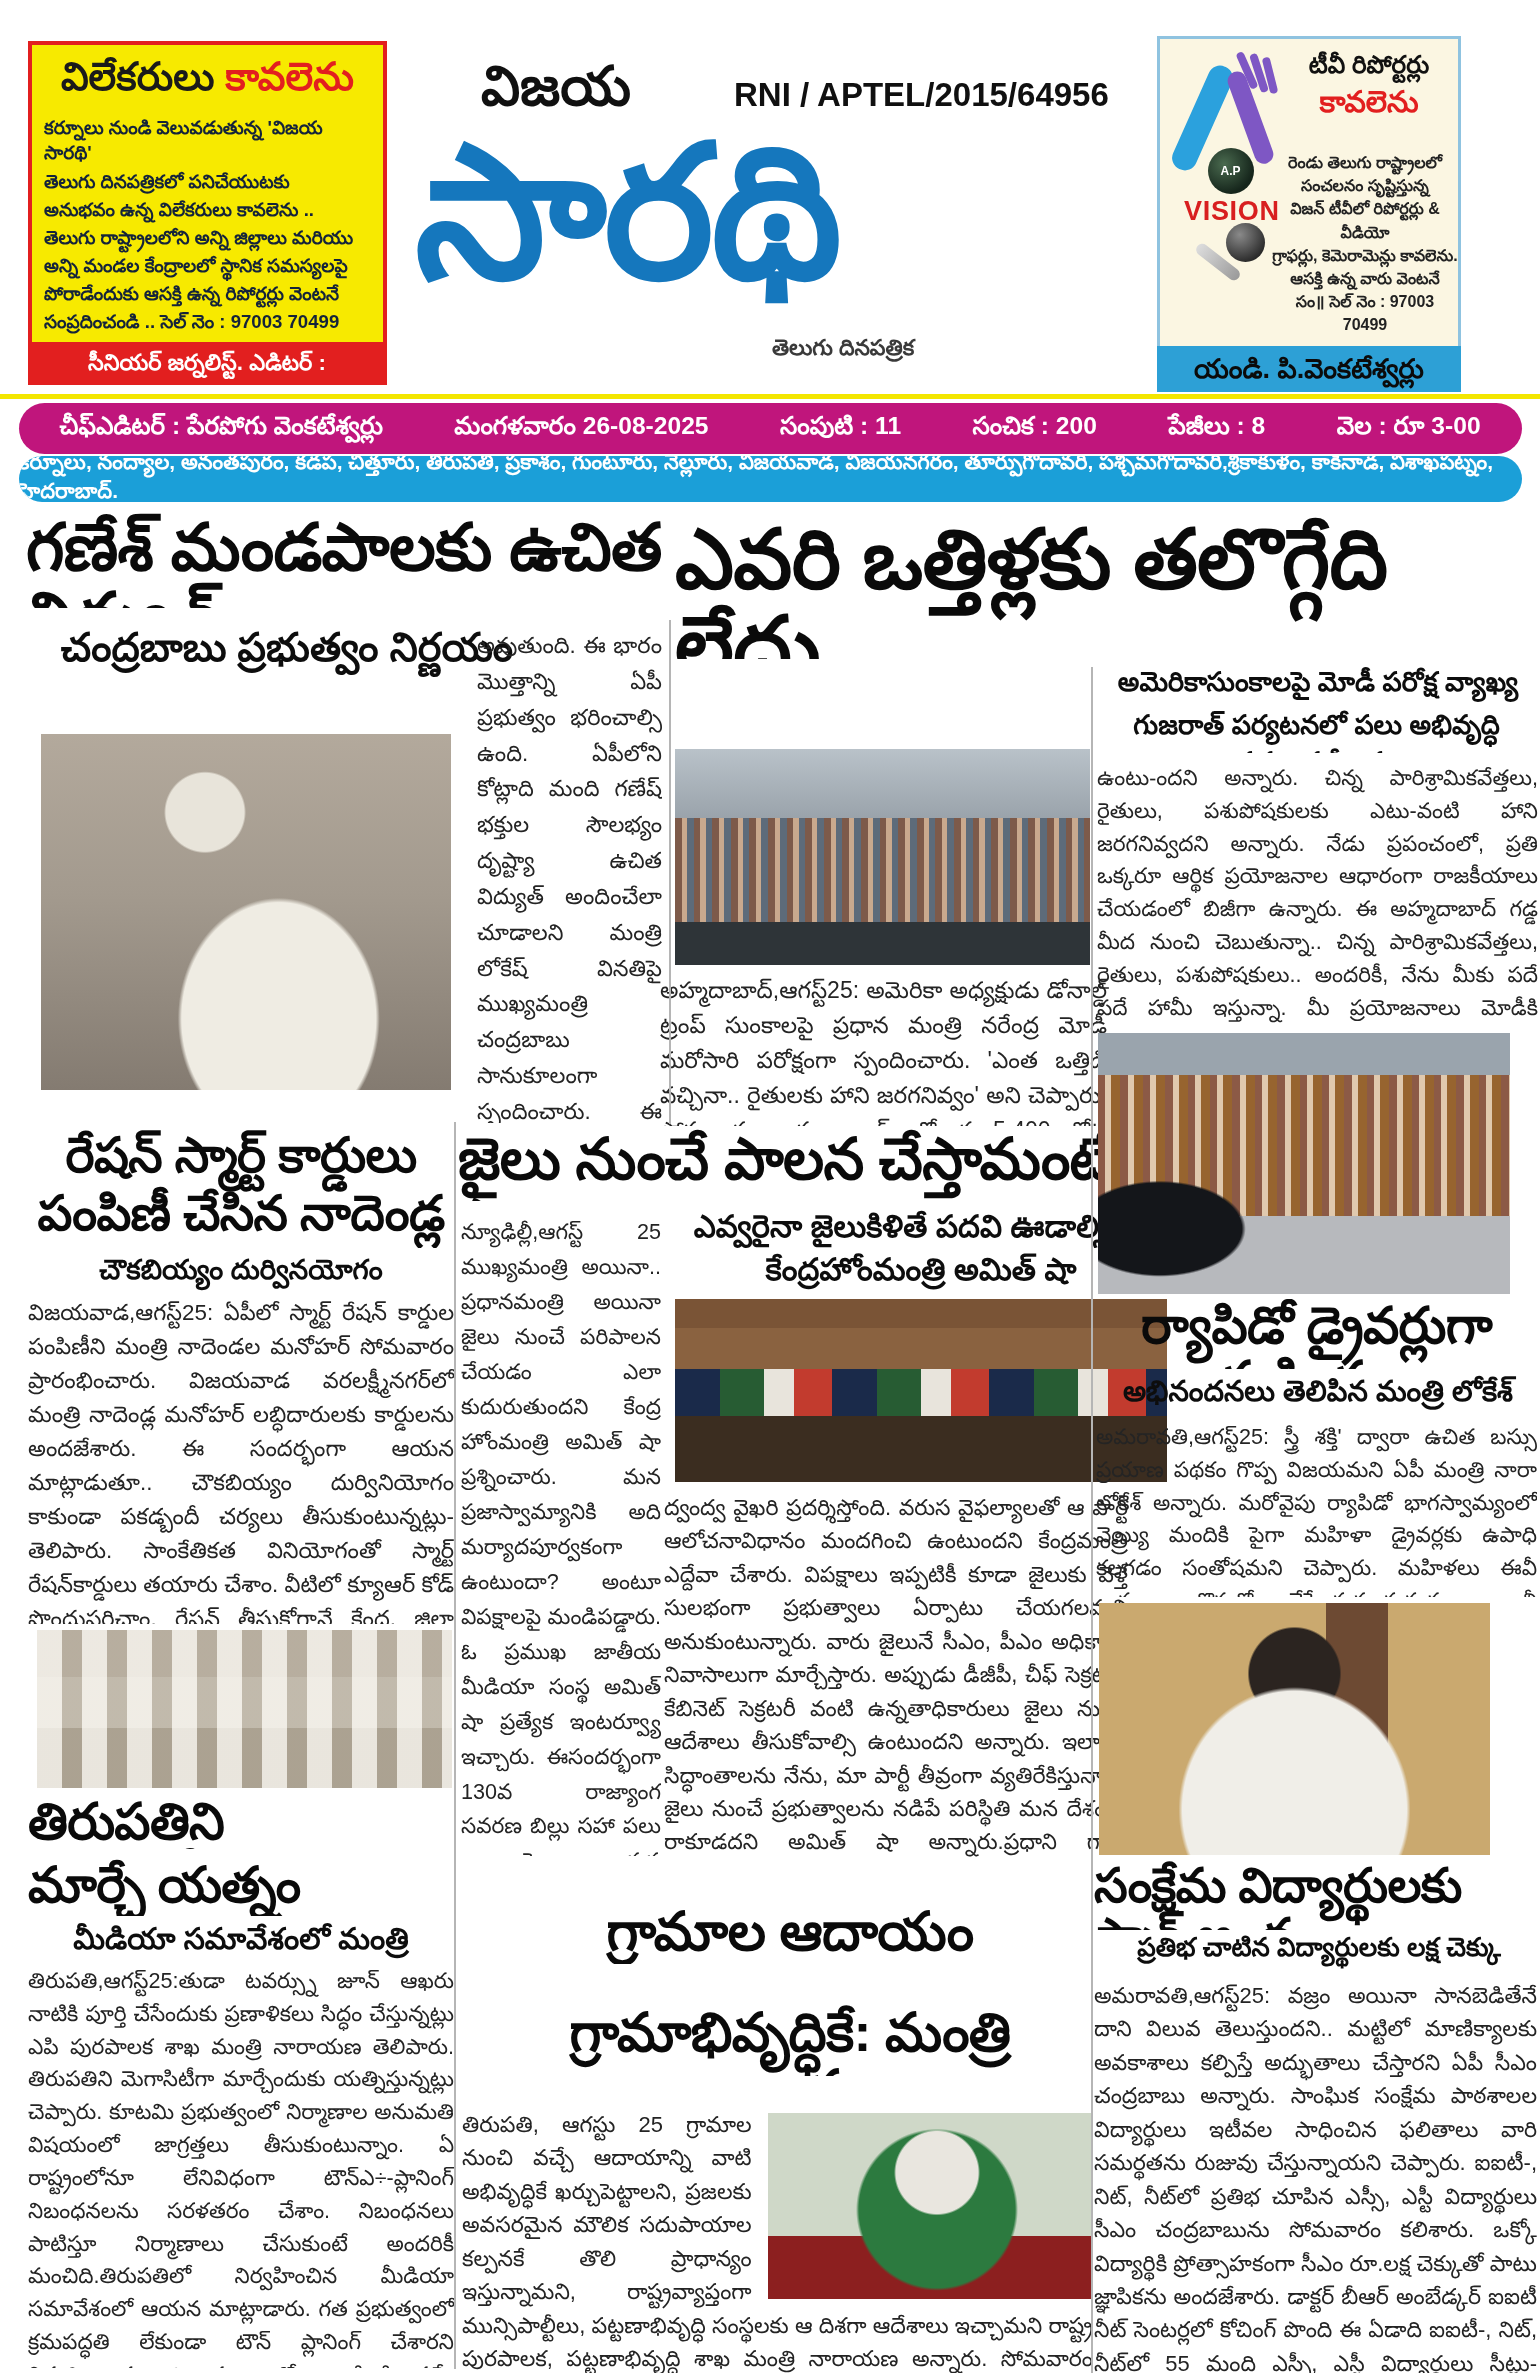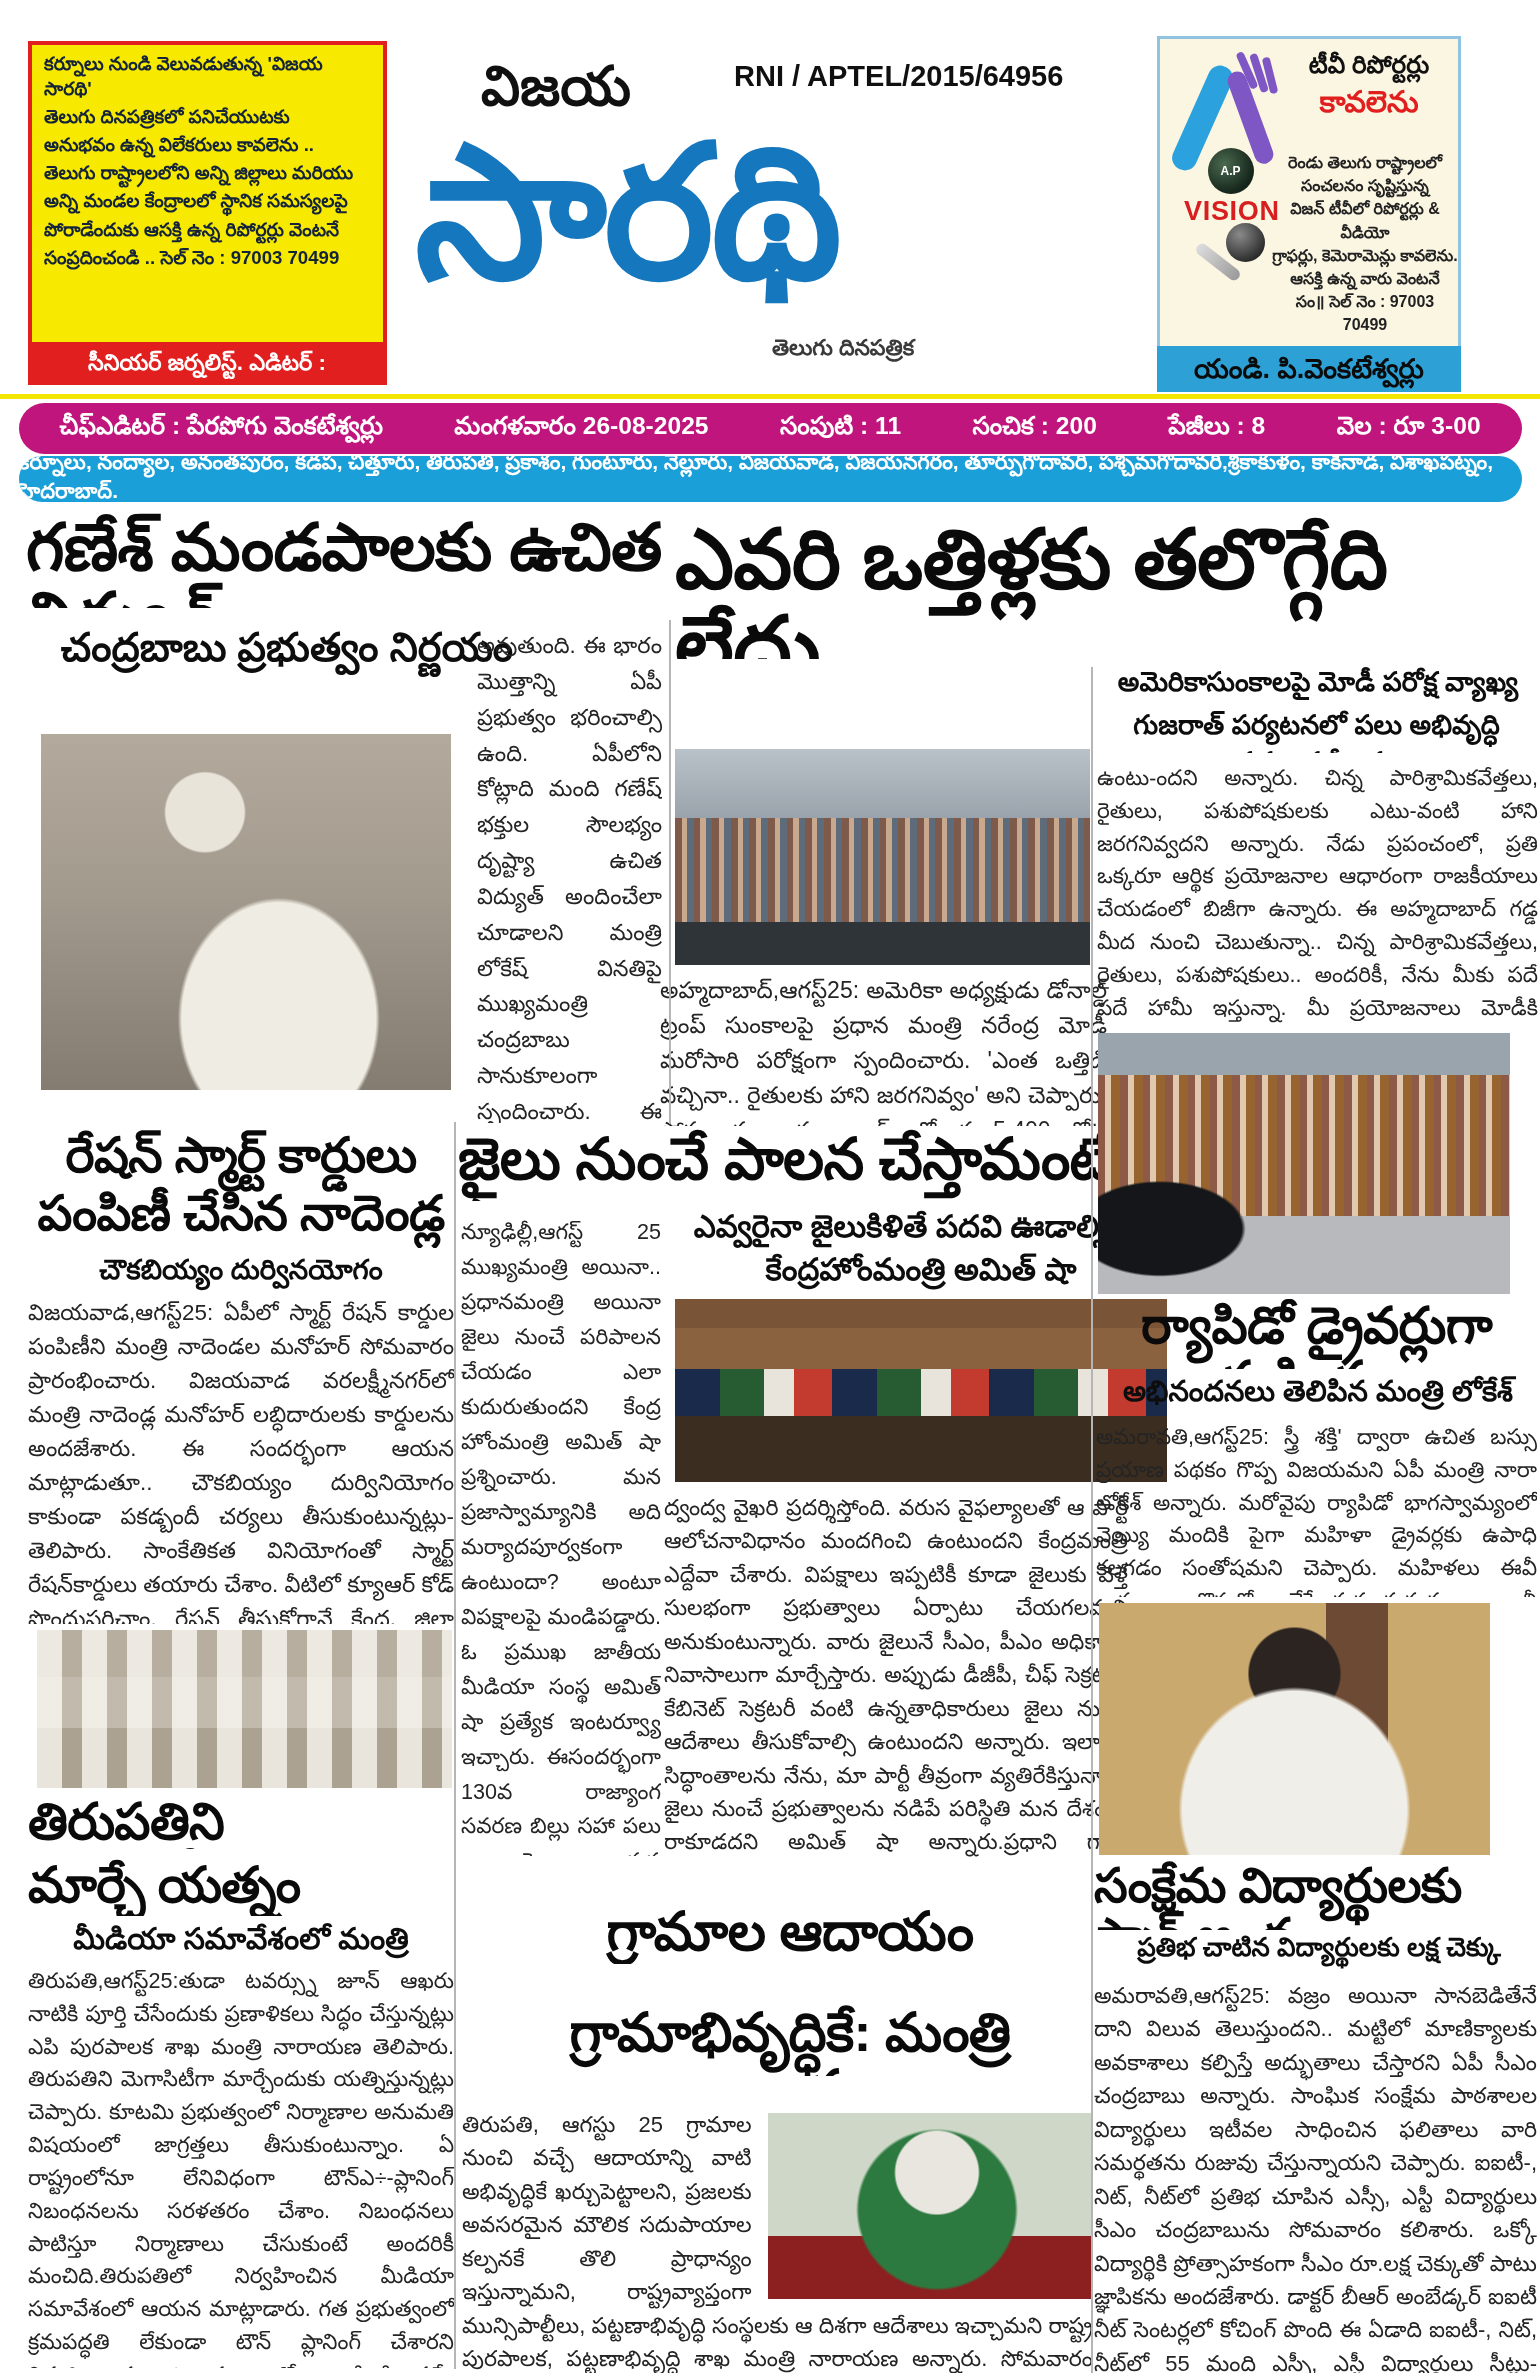--- a/index.html
+++ b/index.html
@@ -65,34 +65,38 @@
   .micHead{position:absolute;border-radius:50%;background:radial-gradient(circle at 35% 30%,#8a8a8a,#2a2a2a 75%);}
   .micStem{position:absolute;background:linear-gradient(90deg,#ddd,#9a9a9a);transform:rotate(38deg);border-radius:6px;}
   .floatPhoto{float:right;margin:4.5px 0 6px 16.4px;}
 </style>
 </head>
 <body>
 
 <div id="page">
 
   <div id="leftAd" class="abs" style="left:28px;top:41px;width:359px;height:343px;">
+    <div class="ttl">
+      <span>విలేకరులు</span>
+      <span class="red">కావలెను</span>
+    </div>
     <div style="padding-top:4.5px;">
       <div class="ln">కర్నూలు నుండి వెలువడుతున్న 'విజయ సారథి'</div>
       <div class="ln">తెలుగు దినపత్రికలో పనిచేయుటకు</div>
       <div class="ln">అనుభవం ఉన్న విలేకరులు కావలెను ..</div>
       <div class="ln">తెలుగు రాష్ట్రాలలోని అన్ని జిల్లాలు మరియు</div>
       <div class="ln">అన్ని మండల కేంద్రాలలో స్థానిక సమస్యలపై</div>
       <div class="ln">పోరాడేందుకు ఆసక్తి ఉన్న రిపోర్టర్లు వెంటనే</div>
       <div class="ln">సంప్రదించండి .. సెల్ నెం : 97003 70499</div>
     </div>
     <div id="leftAdFoot" class="abs" style="left:-4.5px;bottom:-4.5px;width:359px;height:43px;">సీనియర్ జర్నలిస్ట్. ఎడిటర్ : పి.వెంకటేశ్వర్లు</div>
   </div>
 
   <div class="abs" style="left:481px;top:54px;font-size:55px;font-weight:900;color:#101010;">విజయ</div>
-  <div class="abs" style="left:734px;top:60px;font-size:29px;font-weight:800;color:#101010;">RNI / APTEL/2015/64956</div>
+  <div class="abs" style="left:734px;top:76px;font-size:33px;font-weight:800;color:#101010;">RNI / APTEL/2015/64956</div>
   <div id="mastSaradhi" class="abs" style="left:415px;top:101px;width:738px;height:231px;">సారథి</div>
   <div class="abs" style="left:772px;top:335px;font-size:22px;font-weight:800;color:#3a3a3a;">తెలుగు దినపత్రిక</div>
 
   <div id="rightAd" class="abs" style="left:1157px;top:36px;width:304px;height:356px;">
 
     <div class="abs" style="left:4.5px;top:7.5px;width:119px;height:246px;margin-left:12px;">
       <div class="vbar" style="left:13.4px;top:15px;width:25px;height:112px;background:#2ba1dd;transform:rotate(24deg);"></div>
       <div class="vbar" style="left:64px;top:22.4px;width:19.4px;height:97px;background:#7e57c4;transform:rotate(-20deg);"></div>
       <div class="vbar" style="left:78px;top:6px;width:7.5px;height:40px;background:#7e57c4;transform:rotate(-18deg);"></div>
       <div class="vbar" style="left:89px;top:10.4px;width:7.5px;height:37px;background:#7e57c4;transform:rotate(-14deg);"></div>

